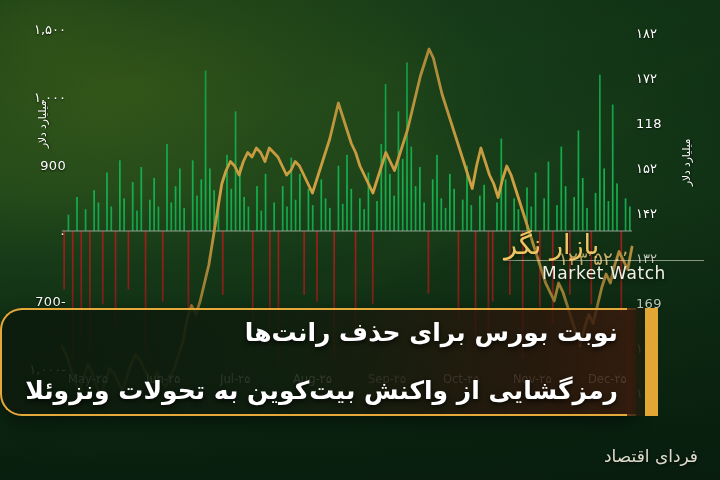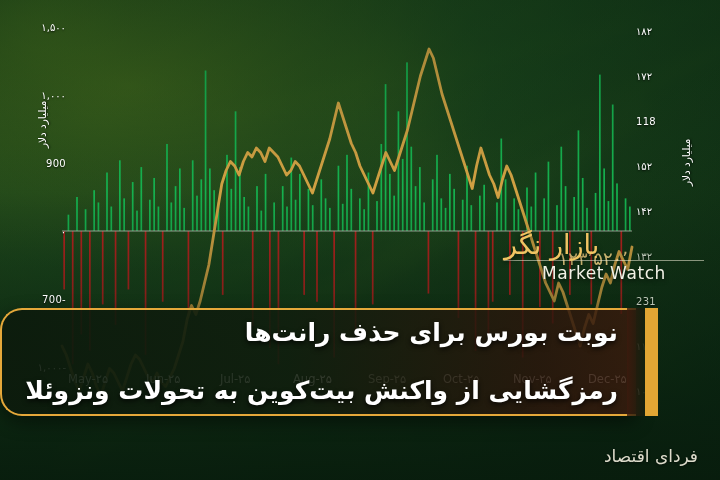--- a/index.html
+++ b/index.html
@@ -38,21 +38,21 @@
   }
   .legend-item{display:flex;flex-direction:row-reverse;align-items:center;gap:7px;}
   .legend-label{
     color:#ffffff;font-size:11.5px;white-space:nowrap;
     text-shadow:0 1px 2px rgba(0,0,0,.75);
   }
   .swatch-line{width:26px;height:5px;border-radius:2.5px;background:#edb24a;}
   .swatch-bar{width:18px;height:10px;background:#17c457;}
 
   
-  .ax{position:absolute;color:#ffffff;font-size:10px;letter-spacing:.3px;
+  .ax{position:absolute;color:#ffffff;font-size:13px;letter-spacing:.3px;
       text-shadow:0 1px 2px rgba(0,0,0,.8);white-space:nowrap;}
   .ax.left{right:auto;left:0;width:66px;text-align:right;}
   .ax.right{left:auto;width:66px;text-align:left;}
   .ax.dim{color:#cfd8c9;opacity:.9;}
   .axtitle{
     position:absolute;color:#ffffff;font-size:10.5px;white-space:nowrap;
     text-shadow:0 1px 2px rgba(0,0,0,.8);
   }
   .axtitle.l{transform:rotate(-90deg);transform-origin:left top;}
   .axtitle.r{transform:rotate(-90deg);transform-origin:left top;}
@@ -318,21 +318,21 @@
   <div class="ax left" style="top:294px;">-700</div>
   <div class="ax left" style="top:362px;">-۱,۰۰۰</div>
   <div class="axtitle l" style="left:36px;top:148px;">میلیارد دلار</div>
 
   <div class="ax right" style="left:636px;top:26px;">۱۸۲</div>
   <div class="ax right" style="left:636px;top:71px;">۱۷۲</div>
   <div class="ax right" style="left:636px;top:116px;">118</div>
   <div class="ax right" style="left:636px;top:161px;">۱۵۲</div>
   <div class="ax right" style="left:636px;top:206px;">۱۴۲</div>
   <div class="ax right dim" style="left:636px;top:251px;">۱۳۲</div>
-  <div class="ax right dim" style="left:636px;top:296px;">231</div>
+  <div class="ax right dim" style="left:636px;top:296px;">169</div>
   <div class="ax right dim" style="left:636px;top:341px;">۱۱۲</div>
   <div class="ax right dim" style="left:636px;top:386px;">۱۰۲</div>
   <div class="axtitle r" style="left:680px;top:186px;">میلیارد دلار</div>
 
   <div class="xtick" style="left:68px;top:372px;">May-۲۵</div>
   <div class="xtick" style="left:146px;top:372px;">Jun-۲۵</div>
   <div class="xtick" style="left:220px;top:372px;">Jul-۲۵</div>
   <div class="xtick" style="left:293px;top:372px;">Aug-۲۵</div>
   <div class="xtick faded" style="left:368px;top:372px;">Sep-۲۵</div>
   <div class="xtick faded" style="left:443px;top:372px;">Oct-۲۵</div>

